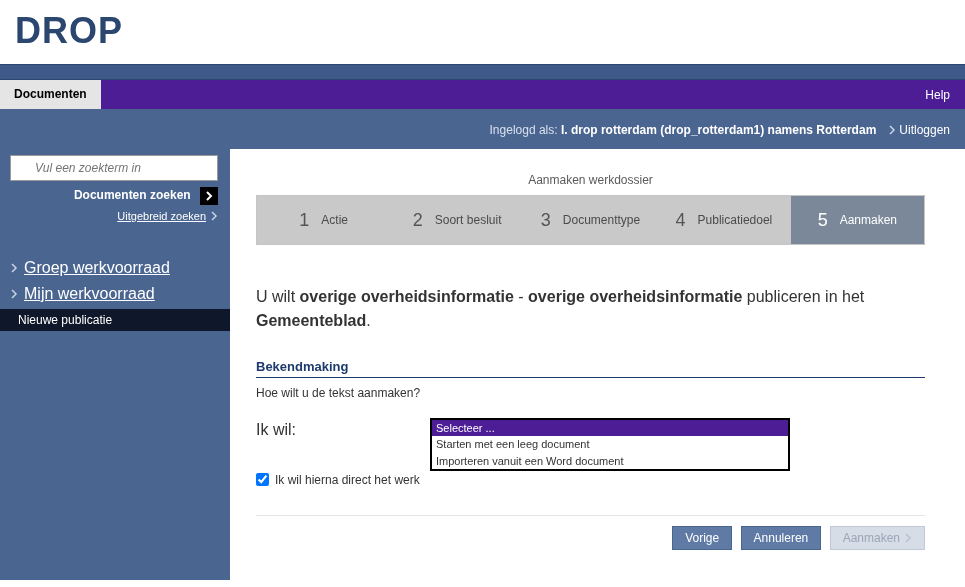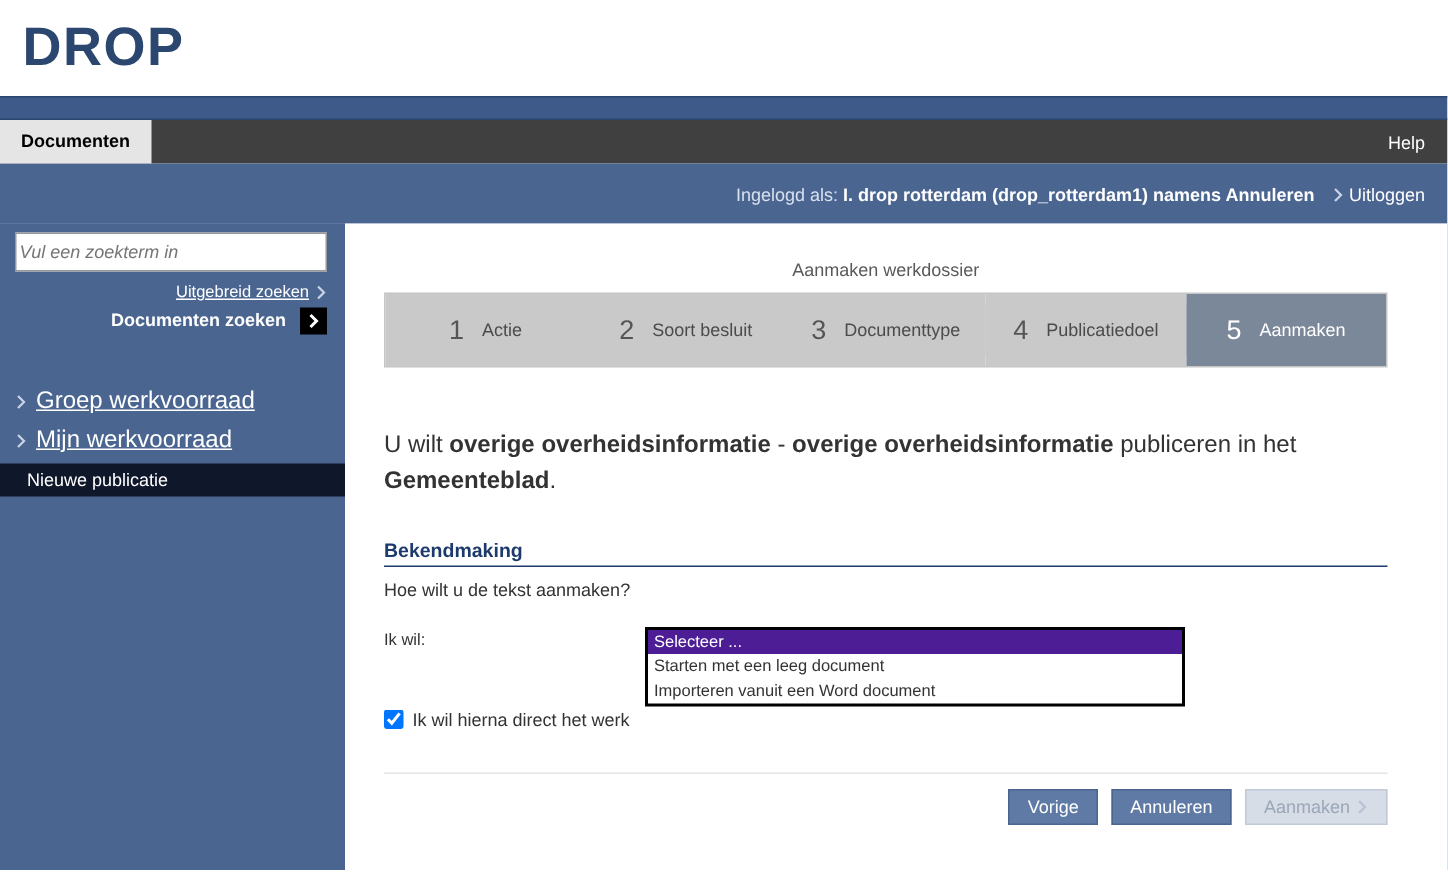--- a/index.html
+++ b/index.html
@@ -1,33 +1,33 @@
 <!DOCTYPE html>
 <html><head>
   <meta charset="utf-8">
   <style>
     * { margin: 0; padding: 0; box-sizing: border-box; }
     body { font-family: Verdana, Arial, sans-serif; font-size: 12px; background: #fff; width: 965px; }
     .header-bar { background: #fff; padding: 10px 15px 12px; }
     .logo { font-family: Arial, sans-serif; font-size: 36px; font-weight: bold; color: #2b4770; letter-spacing: 1px; }
     .topstripe { height: 16px; background: #3e5a88; border-top: 1px solid #2b4770; border-bottom: 1px solid #2b4770; }
-    .topnav { background: #404040; display: flex; justify-content: space-between; align-items: stretch; height: 29px; }
+    .topnav { background: #4c1d95; display: flex; justify-content: space-between; align-items: stretch; height: 29px; }
     .topnav-left { display: flex; }
     .tab { padding: 7px 14px; color: #000; background: #e5e5e5; font-weight: bold; font-size: 12px; }
     .topnav-right { display: flex; align-items: center; padding-right: 15px; }
     .topnav-right a { color: #fff; text-decoration: none; font-size: 12px; }
     .subheader { background: #4a6590; color: #fff; display: flex; align-items: center; padding: 14px 15px 12px; }
     .subheader .title { font-size: 18px; font-weight: normal; flex: 0 0 220px; }
     .subheader .login-info { flex: 1; text-align: right; font-size: 12px; margin-right: 12px; color: #d9e0ee; }
     .subheader .login-info b { color: #fff; font-weight: bold; }
     .subheader .logout { display: inline-flex; align-items: center; color: #fff; text-decoration: none; font-size: 12px; }
     .subheader .logout svg { margin-right: 3px; }
     .body-wrap { display: flex; background: #4a6590; min-height: 370px; }
     .sidebar { width: 230px; background: #4a6590; padding: 6px 12px 20px 10px; }
-    .search-input { width: 100%; padding: 5px 2px; font-size: 12px; font-style: italic; color: #888; border: 1px solid #999; margin-bottom: 6px; }
+    .search-input { width: 100%; padding: 5px 24px; font-size: 12px; font-style: italic; color: #888; border: 1px solid #999; margin-bottom: 6px; }
     .search-row { text-align: right; margin-bottom: 4px; }
     .doczoeken { color: #fff; font-size: 12px; font-weight: bold; margin-right: 6px; }
     .doczoeken-btn { display: inline-flex; width: 18px; height: 18px; background: #000; align-items: center; justify-content: center; vertical-align: middle; }
     .uitgebreid { color: #fff; font-size: 11px; text-align: right; display: inline-flex; align-items: center; }
     .uitgebreid svg { margin-left: 4px; }
     .sidebar-sep { height: 28px; }
     .side-link { display: flex; align-items: center; padding: 4px 0; color: #fff; font-size: 16px; }
     .side-link svg { margin-right: 6px; }
     .side-active { background: #0f172a; color: #fff; padding: 4px 0 4px 18px; font-size: 12px; margin: 2px -12px 0 -10px; }
     .main { flex: 1; background: #fff; padding: 24px 40px 30px 26px; color: #333; }
@@ -35,21 +35,21 @@
     .wizard { display: flex; height: 50px; border: 1px solid #c5c5c5; }
     .step { flex: 1; display: flex; align-items: center; justify-content: center; background: #c9c9c9; font-size: 12px; color: #4b4b4b; position: relative; }
     .step .num { font-size: 18px; margin-right: 12px; color: #555; }
     .step.active { background: #7b8899; color: #fff; }
     .step.active .num { color: #fff; }
     .step:not(:last-child)::after { content: ""; position: absolute; right: -1px; top: 6px; bottom: 6px; width: 1px; background: #bbb; }
     .intro { margin-top: 40px; font-size: 16px; line-height: 1.5; }
     .section-title { font-weight: bold; color: #1c3a6b; border-bottom: 1px solid #1c3a6b; padding-bottom: 3px; margin-top: 26px; margin-bottom: 8px; font-size: 13px; }
     .question { font-size: 12px; margin-bottom: 18px; }
     .form-row { display: flex; align-items: flex-start; margin-bottom: 4px; }
-    .form-label { width: 174px; font-size: 11px; padding-top: 3px; }
+    .form-label { width: 174px; font-size: 16px; padding-top: 3px; }
     .select-box { flex: 1; border: 2px solid #000; font-size: 11px; line-height: 1.3; max-width: 360px; }
     .select-opt { padding: 1px 4px; }
     .select-opt.sel { background: #4c1d95; color: #fff; }
     .check-row { display: flex; align-items: center; font-size: 12px; margin-top: -2px; }
     .check-row input { margin-right: 6px; }
     .buttons { text-align: right; margin-top: 28px; border-top: 1px solid #e5e5e5; padding-top: 10px; }
     .btn { display: inline-flex; align-items: center; padding: 4px 12px; font-size: 12px; margin-left: 5px; border: 1px solid #4a6590; background: #5f7aa5; color: #fff; }
     .btn.disabled { background: #d7dde6; color: #9ba6b8; border-color: #c2c9d6; }
     .btn svg { margin-left: 4px; }
   </style>
@@ -64,48 +64,48 @@
   <div class="topnav-left">
     <div class="tab">Documenten</div>
   </div>
   <div class="topnav-right">
     <a href="#">Help</a>
   </div>
 </div>
 
 <div class="subheader">
   <div class="login-info">
-    <span>Ingelogd als: </span><b>I. drop rotterdam (drop_rotterdam1) namens Annuleren</b>
+    <span>Ingelogd als: </span><b>I. drop rotterdam (drop_rotterdam1) namens Rotterdam</b>
   </div>
   <a href="#" class="logout">
     <svg width="8" height="10" viewBox="0 0 8 10">
         <path d="M2 1 L6 5 L2 9" stroke="#c9d3e6" stroke-width="1.5" fill="none"></path>
       </svg>
     <span>Uitloggen</span>
   </a>
 </div>
 
 <div class="body-wrap">
   <div class="sidebar">
     <input class="search-input" placeholder="Vul een zoekterm in" style="">
     <div class="search-row">
+      <span class="doczoeken">Documenten zoeken</span>
+      <span class="doczoeken-btn">
+        <svg width="10" height="10" viewBox="0 0 10 10">
+            <path d="M3 1 L7 5 L3 9" stroke="#fff" stroke-width="2" fill="none"></path>
+          </svg>
+      </span>
+    </div>
+    <div class="search-row">
       <a href="#" class="uitgebreid">
         <span>Uitgebreid zoeken</span>
         <svg width="8" height="10" viewBox="0 0 8 10">
             <path d="M2 1 L6 5 L2 9" stroke="#c9d3e6" stroke-width="1.5" fill="none"></path>
           </svg>
       </a>
-    </div>
-    <div class="search-row">
-      <span class="doczoeken">Documenten zoeken</span>
-      <span class="doczoeken-btn">
-        <svg width="10" height="10" viewBox="0 0 10 10">
-            <path d="M3 1 L7 5 L3 9" stroke="#fff" stroke-width="2" fill="none"></path>
-          </svg>
-      </span>
     </div>
 
     <div class="sidebar-sep"></div>
 
     <a href="#" class="side-link">
       <svg width="8" height="10" viewBox="0 0 8 10">
           <path d="M2 1 L6 5 L2 9" stroke="#c9d3e6" stroke-width="1.5" fill="none"></path>
         </svg>
       <span>Groep werkvoorraad</span>
     </a>

